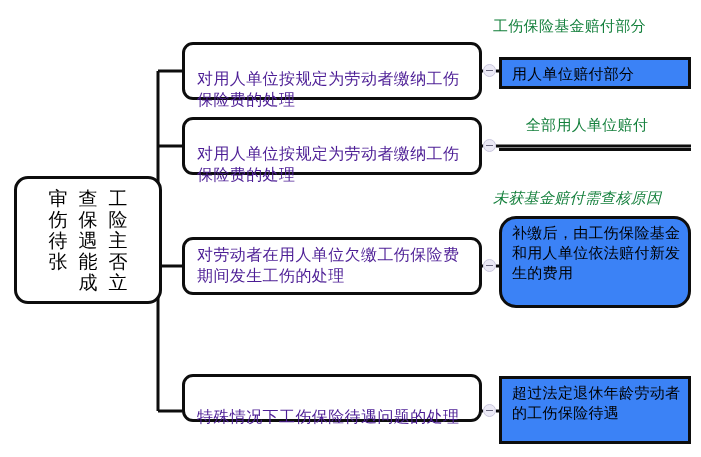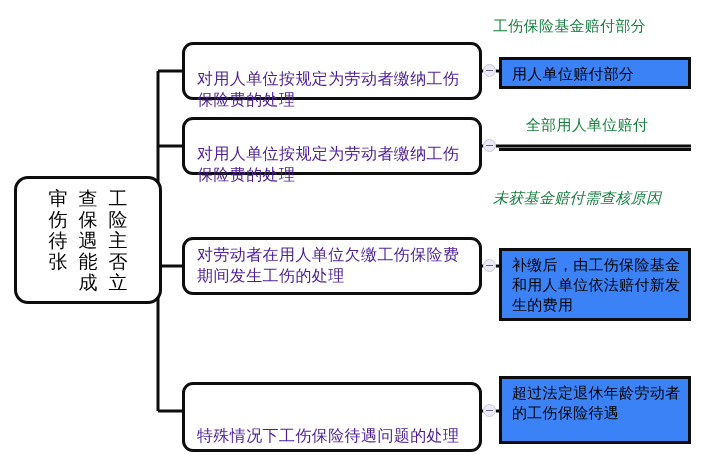--- a/index.html
+++ b/index.html
@@ -53,21 +53,21 @@
   .branch-text{
     font-size:16px;
     line-height:21px;
     letter-spacing:.4px;
     color:#4c1d95;
     margin-top:38px;
   }
   #branch-0{top:42px;height:58px;}
   #branch-1{top:117px;height:58px;}
   #branch-2{top:237px;height:58px;align-items:flex-end;}
-  #branch-3{top:382px;height:70px;}
+  #branch-3{top:374px;height:48px;}
 
   
   .collapse-marker{
     position:absolute;
     width:13px;height:13px;
     border-radius:50%;
     background:#eceaf6;
     border:1px solid #c9c6dd;
     box-sizing:border-box;
     left:483px;
@@ -109,21 +109,21 @@
     position:absolute;
     left:499px;width:192px;height:3px;
     background:#0d0d0d;
   }
 
   #leaf-0{top:16px;}
   #box-1{top:57px;height:32px;}
   #leaf-2{top:115px;text-align:center;}
   #rule-2{top:148px;}
   #leaf-3{top:188px;font-style:italic;}
-  #box-4{top:248px;height:73px;}
+  #box-4{top:216px;height:92px;border-radius:17px;}
   #leaf-5{top:327px;}
   #box-6{top:376px;height:68px;}
 </style>
 </head>
 <body>
 
 <div id="canvas">
 
   <svg id="wires" viewBox="0 0 701 457">
 

